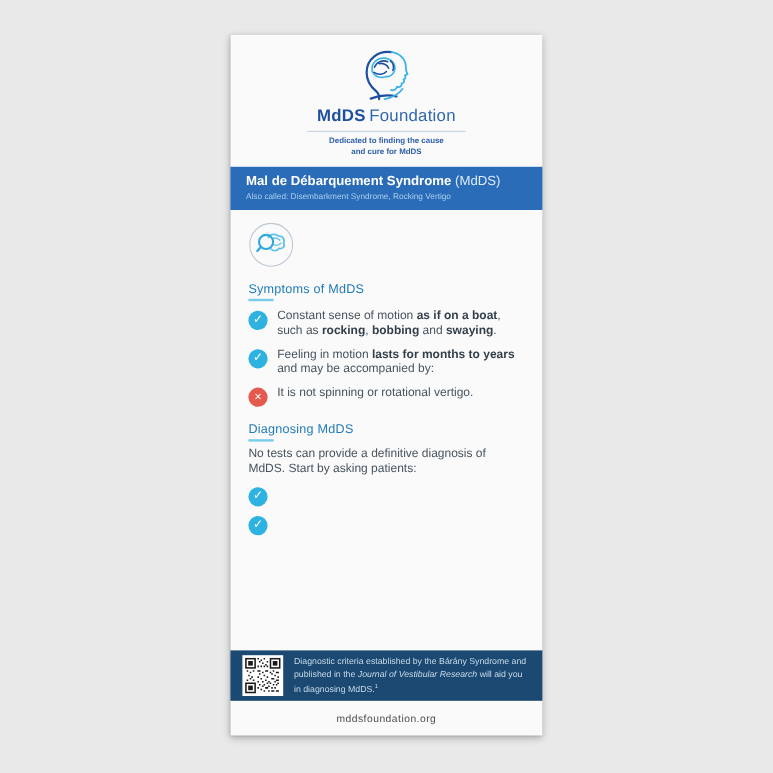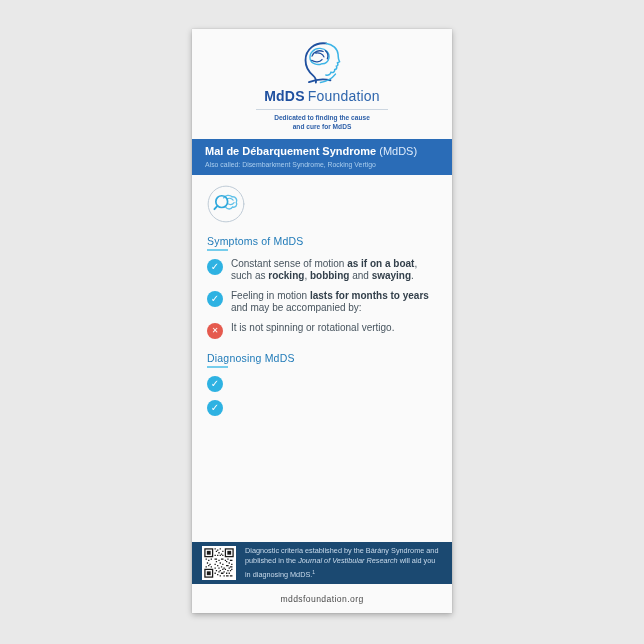--- a/index.html
+++ b/index.html
@@ -120,20 +120,21 @@
 
 
     <div class="check-item">
       <span class="badge cross">✕</span>
       <span class="check-text">It is not spinning or rotational vertigo.</span>
     </div>
 
     <div class="section-heading" style="margin-top:13px">Diagnosing MdDS</div>
     <div class="heading-accent"></div>
 
+    <div class="check-text" style="margin-top:5px">No tests can provide a definitive diagnosis of MdDS. Start by asking patients:</div>
 
     <div class="check-item">
       <span class="badge check">✓</span>
     </div>
 
     <div class="check-item">
       <span class="badge check">✓</span>
     </div>
 
   </div>

